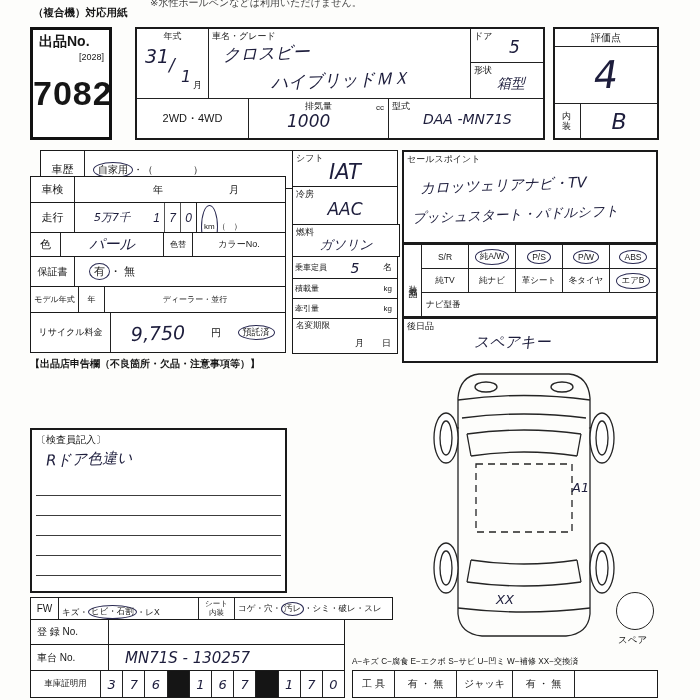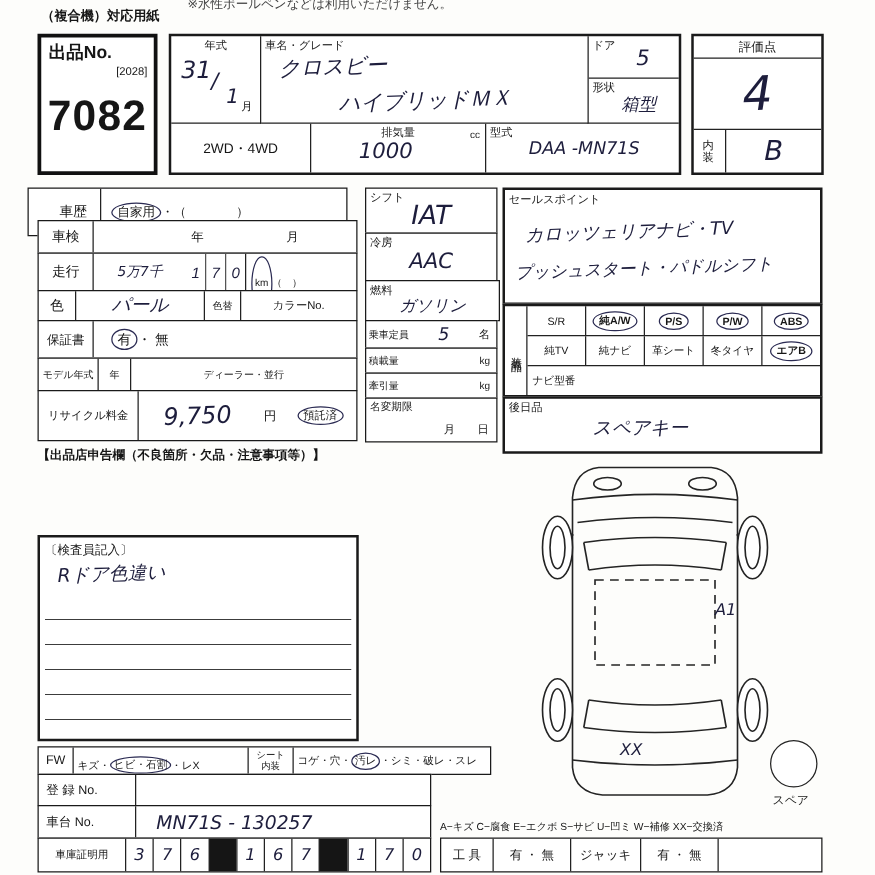--- a/index.html
+++ b/index.html
@@ -10,21 +10,21 @@
   }
   .abs { position:absolute; }
   .bx  { border:2px solid #1a1a1a; background:#fff; }
   .bx3 { border:3px solid #111; background:#fff; }
   .row { border:1.5px solid #1a1a1a; background:#fff; display:flex; align-items:stretch; }
   .cell { display:flex; align-items:center; justify-content:center; }
   .br { border-right:1px solid #222; }
   .bb { border-bottom:1px solid #222; }
   .hand { font-family:"DejaVu Sans",sans-serif; font-style:italic; color:#1d1d3c; }
   .oval { display:inline-block; border:1.5px solid #2a2a52; border-radius:50%; padding:0 4px; }
-  .circ { border:1.3px solid #2a2a52; border-radius:50%; padding:1px 4px;font-weight:bold; }
+  .circ { border:1.3px solid #2a2a52; border-radius:50%; padding:1px 4px; }
   .tilt { transform:rotate(-2deg); }
   .vcell { position:absolute; }
   .vlabel { position:absolute; top:1px; left:3px; font-size:9px; color:#222; }
   .dcells { display:flex; height:100%; flex:1; }
   .dcells span { flex:1; border-left:1px solid #222; display:flex; align-items:center; justify-content:center;
                  font-size:13px; font-style:italic; font-family:"DejaVu Sans",sans-serif; color:#1d1d3c; }
   .dcells span:first-child { border-left:none; }
   .dcells span.dblack { background:#151515; }
   .mcells { display:flex; height:100%; width:48px; border-right:1px solid #222; }
   .mcells span { flex:1; border-left:1px solid #555; display:flex; align-items:center; justify-content:center;
@@ -38,21 +38,21 @@
   svg .wheel { fill:#fff; }
   svg .dash { stroke-dasharray:7 5; }
   svg text { font-size:13px; font-style:italic; fill:#1d1d3c; font-family:"DejaVu Sans",sans-serif; }
 </style>
 </head>
 <body>
 
 <div class="abs" style="top:-4px; left:150px; font-size:10px; color:#444;">※水性ボールペンなどは利用いただけません。</div>
 <div class="abs" style="top:6px; left:33px; font-size:10.5px; font-weight:bold;">（複合機）対応用紙</div>
 
-<div class="abs bx3" style="left:30px; top:27px; width:96px; height:113px;">
+<div class="abs bx3" style="left:30px; top:27px; width:82px; height:113px;">
   <div class="abs" style="top:3px; left:6px; font-size:14px; font-weight:bold;">出品No.</div>
   <div class="abs" style="top:22px; right:5px; font-size:9px;">[2028]</div>
   <div class="abs" style="top:44px; left:0; width:100%; text-align:center; font-size:34px; font-weight:bold; letter-spacing:1px;">7082</div>
 </div>
 
 <div class="abs bx" style="left:135px; top:27px; width:410px; height:113px;">
   <div class="vcell bb br" style="left:0; top:0; width:72px; height:70px;">
     <div class="vlabel" style="left:0; width:100%; text-align:center;">年式</div>
     <span class="abs hand" style="left:8px; top:16px; font-size:19px;">31</span>
     <span class="abs hand" style="left:32px; top:26px; font-size:17px;">/</span>
@@ -88,21 +88,21 @@
   <div class="cell bb" style="height:18px; font-size:10px;">評価点</div>
   <div class="cell hand tilt" style="height:56px; font-size:38px;">4</div>
   <div style="display:flex; height:35px; border-top:1px solid #222;">
     <div class="cell br" style="width:26px;">
       <span style="display:inline-block; width:11px; font-size:9px; line-height:1.15; word-break:break-all;">内装</span>
     </div>
     <div class="cell hand" style="flex:1; font-size:22px;">B</div>
   </div>
 </div>
 
-<div class="abs row" style="left:22px; top:150px; width:256px; height:39px;padding-left:14px;">
+<div class="abs row" style="left:40px; top:150px; width:256px; height:39px;">
   <div class="cell br" style="width:44px; font-size:11px;">車歴</div>
   <div style="flex:1; display:flex; align-items:center; padding-left:8px; font-size:10px;">
     <span class="oval">自家用</span>
     <span>・（　　　　）</span>
   </div>
 </div>
 <div class="abs row" style="left:30px; top:176px; width:256px; height:27px;">
   <div class="cell br" style="width:44px; font-size:11px;">車検</div>
   <div style="flex:1; display:flex; align-items:center; font-size:10px;">
     <span style="margin-left:78px;">年</span>

